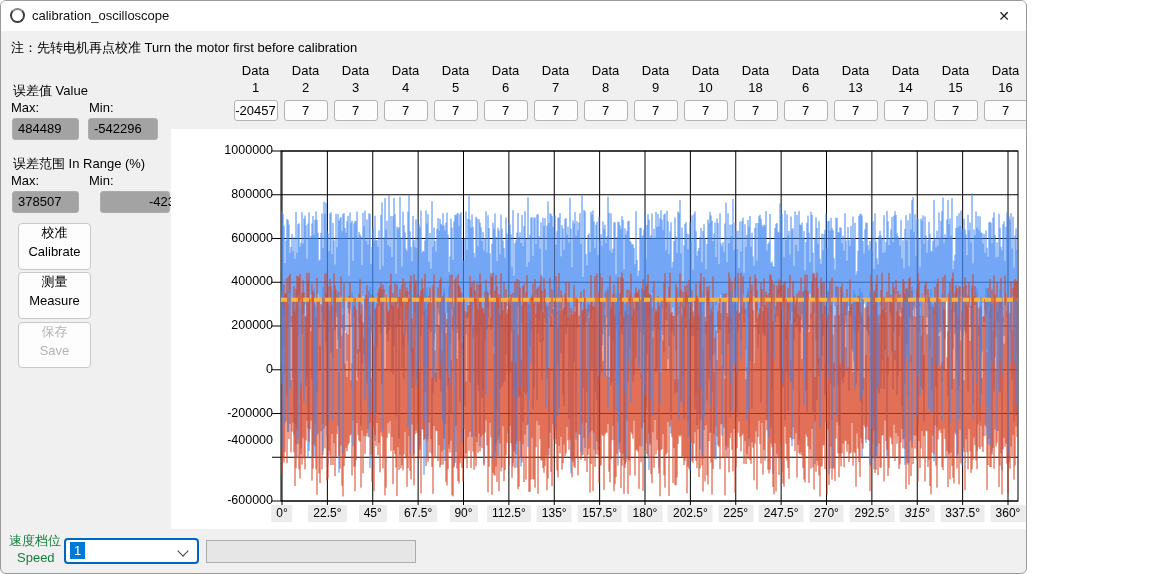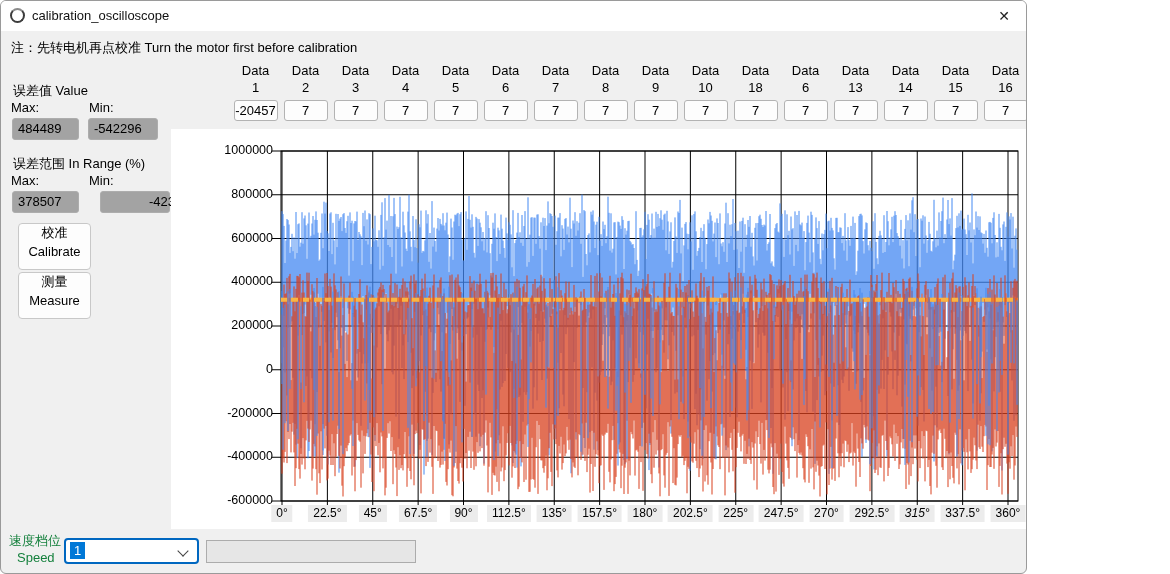--- a/index.html
+++ b/index.html
@@ -57,20 +57,24 @@
   <div class="field" style="left:11px; top:190px; width:67px;">378507</div>
   <div class="field" style="left:99px; top:190px; width:70px;padding-left:48px;">-423669</div>
 
   <div class="btn" style="top:222px; height:47px;">
     <span>校准</span>
     <span>Calibrate</span>
   </div>
   <div class="btn" style="top:271px; height:47px;">
     <span>测量</span>
     <span>Measure</span>
+  </div>
+  <div class="btn disabled" style="top:321px; height:46px;">
+    <span>保存</span>
+    <span>Save</span>
   </div>
 
   <div id="data-row">
       <div class="data-col" style="left: 229.5px;">
         <div class="l1">Data</div>
         <div class="l2">1</div>
         <div class="box">-20457</div>
       </div>
       <div class="data-col" style="left: 279.5px;">
         <div class="l1">Data</div>
@@ -211,21 +215,21 @@
         <path d="M111 161.9L111 255.0M112 178.7L112 320.7M114 175.6L114 294.2M117 162.3L117 302.2M119 160.0L119 259.9M127 171.3L127 310.3M130 177.3L130 260.2M133 172.4L133 273.3M143 159.0L143 260.9M144 174.0L144 327.5M146 177.7L146 306.8M152 157.9L152 321.4M158 176.4L158 293.3M162 162.6L162 291.6M168 162.2L168 299.9M172 169.7L172 325.1M181 162.8L181 259.8M182 167.6L182 317.0M194 169.3L194 271.5M197 166.7L197 307.8M198 161.4L198 261.0M199 157.7L199 281.6M203 167.6L203 288.2M212 163.2L212 301.9M237 178.9L237 298.8M239 159.9L239 325.2M245 164.1L245 257.3M253 161.8L253 292.1M255 166.5L255 237.3M256 158.6L256 328.2M263 179.4L263 249.7M270 164.5L270 232.2M272 170.4L272 292.4M273 159.5L273 310.0M278 157.7L278 243.3M279 177.7L279 255.7M283 173.6L283 336.9M291 164.2L291 313.4M301 162.2L301 307.8M315 158.6L315 265.6M323 170.2L323 331.1M327 178.6L327 327.1M343 164.0L343 268.9M346 157.8L346 338.6M349 172.4L349 258.7M357 176.6L357 317.9M358 169.4L358 270.2M360 178.9L360 233.4M375 175.1L375 278.7M377 176.9L377 237.8M384 178.5L384 295.7M387 158.3L387 286.8M410 169.9L410 322.8M417 173.1L417 309.1M434 164.2L434 248.1M437 158.0L437 279.6M445 164.1L445 281.6M446 167.3L446 256.7M447 160.3L447 336.6M448 168.6L448 315.4M454 174.7L454 263.6M456 176.3L456 330.1M458 173.9L458 231.8M460 177.6L460 273.8M468 167.9L468 239.2M471 161.5L471 317.5M474 167.5L474 265.8M480 167.2L480 269.5M482 159.1L482 287.0M489 173.3L489 275.4M490 174.5L490 242.4M508 160.0L508 290.3M512 179.2L512 274.5M517 166.8L517 309.1M529 170.9L529 259.1M531 161.5L531 326.7M533 166.8L533 287.9M540 169.8L540 279.0M545 172.0L545 330.3M551 164.3L551 306.7M560 162.7L560 253.5M561 167.7L561 282.2M563 167.5L563 234.2M564 161.5L564 235.8M570 158.5L570 229.7M575 179.0L575 241.8M576 165.6L576 291.4M577 158.9L577 281.3M598 173.8L598 308.9M603 176.0L603 230.2M612 176.2L612 254.7M619 169.5L619 251.4M621 171.2L621 317.2M633 167.0L633 275.9M634 157.6L634 250.1M649 174.7L649 298.5M658 159.7L658 247.9M661 168.0L661 339.0M666 159.3L666 286.8M672 163.7L672 232.4M676 169.9L676 240.3M683 161.0L683 232.2M684 165.5L684 260.5M689 159.1L689 270.7M691 163.7L691 266.1M699 162.0L699 335.2M701 158.1L701 299.3M706 161.7L706 327.7M708 173.3L708 256.4M734 170.4L734 335.9M735 161.7L735 231.0M737 160.7L737 267.8M738 175.1L738 333.5M741 157.9L741 313.2M746 169.0L746 287.7M747 169.7L747 246.5M749 171.4L749 266.5M758 168.4L758 280.0M760 160.1L760 284.8M762 175.2L762 282.9M765 170.0L765 236.4M767 175.9L767 236.1M771 165.0L771 291.6M779 160.0L779 293.6M786 173.3L786 327.6M788 163.5L788 290.0M791 166.2L791 336.3M802 178.5L802 289.6M806 159.3L806 255.2M809 177.8L809 274.5M810 167.7L810 228.1M815 158.8L815 306.8M817 164.9L817 315.3M818 174.7L818 276.8M819 163.1L819 316.3M821 174.7L821 234.5M826 178.0L826 301.8M828 176.7L828 263.5M829 160.0L829 231.7M831 168.0L831 245.9M837 164.0L837 325.6M840 169.6L840 233.8M843 169.3L843 234.4M846 171.3L846 275.8" stroke="#4589f2" stroke-width="1" fill="none"></path>
         <line x1="110" y1="170.75" x2="847" y2="170.75" stroke="#f9b544" stroke-width="4" stroke-dasharray="6 5"></line>
       </svg>
   <div class="ylabel" style="left: 38px; top: 14px;">1000000</div>
       <div class="ylabel" style="left: 38px; top: 57.75px;">800000</div>
       <div class="ylabel" style="left: 38px; top: 101.5px;">600000</div>
       <div class="ylabel" style="left: 38px; top: 145.25px;">400000</div>
       <div class="ylabel" style="left: 38px; top: 189px;">200000</div>
       <div class="ylabel" style="left: 38px; top: 232.75px;">0</div>
       <div class="ylabel" style="left: 38px; top: 276.5px;">-200000</div>
-      <div class="ylabel" style="left: 38px; top: 320px;">-400000</div>
+      <div class="ylabel" style="left: 38px; top: 304px;">-400000</div>
       <div class="ylabel" style="left: 38px; top: 364px;">-600000</div>
       <div class="xchip" style="left: 111px;">0°</div>
       <div class="xchip" style="left: 156.375px;">22.5°</div>
       <div class="xchip" style="left: 201.75px;">45°</div>
       <div class="xchip" style="left: 247.125px;">67.5°</div>
       <div class="xchip" style="left: 292.5px;">90°</div>
       <div class="xchip" style="left: 337.875px;">112.5°</div>
       <div class="xchip" style="left: 383.25px;">135°</div>
       <div class="xchip" style="left: 428.625px;">157.5°</div>
       <div class="xchip" style="left: 474px;">180°</div>

